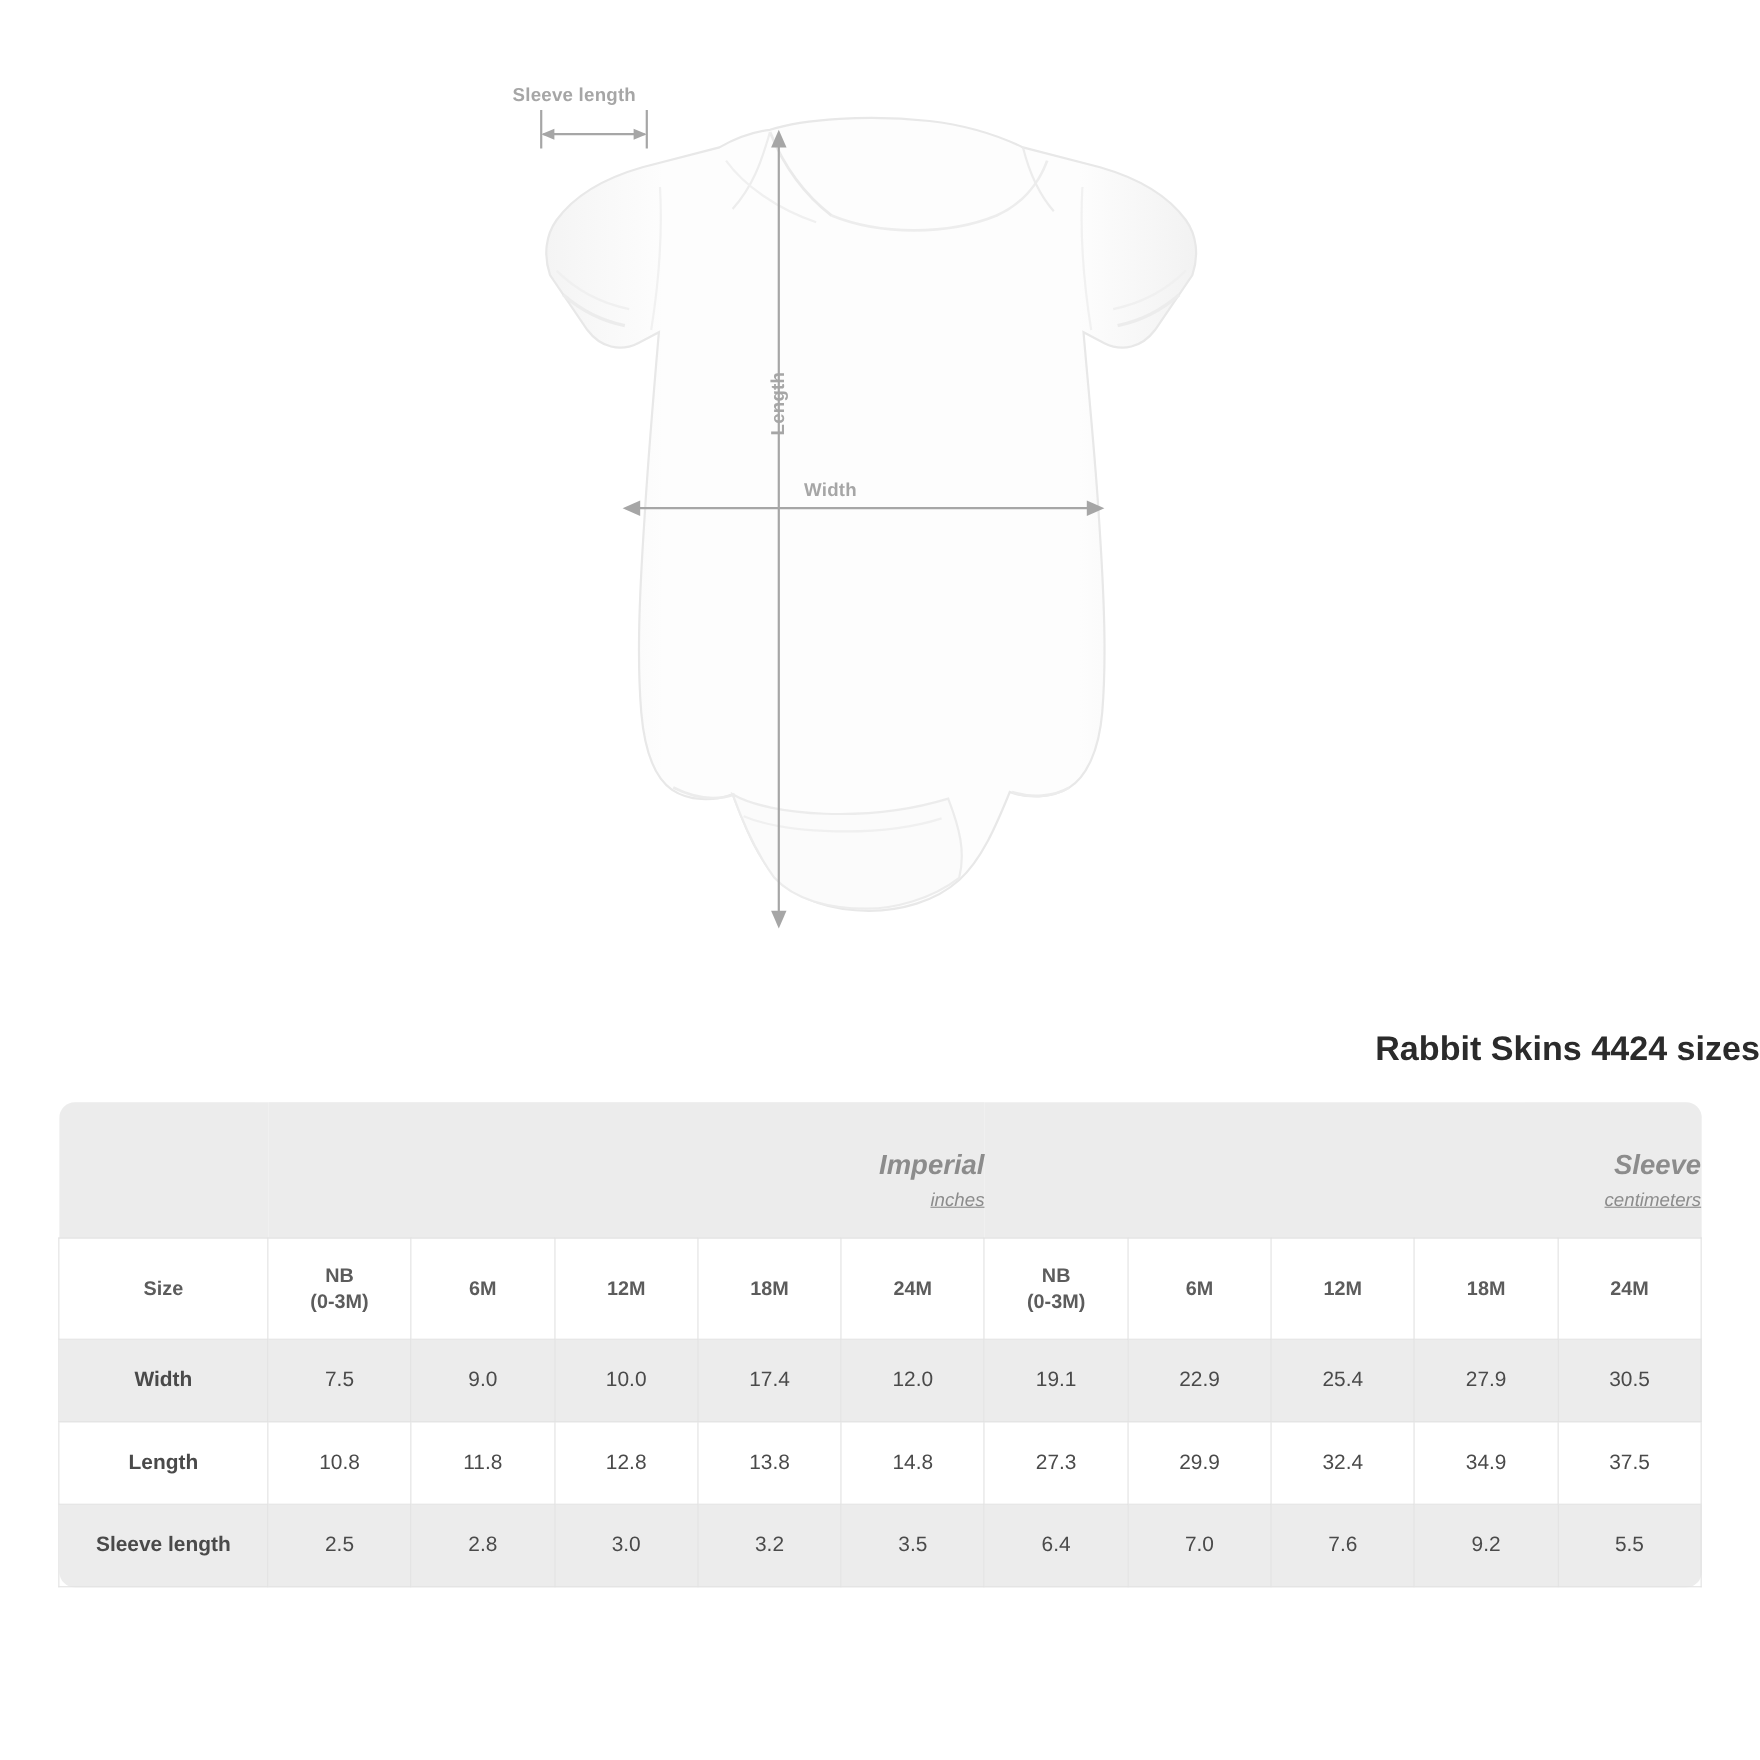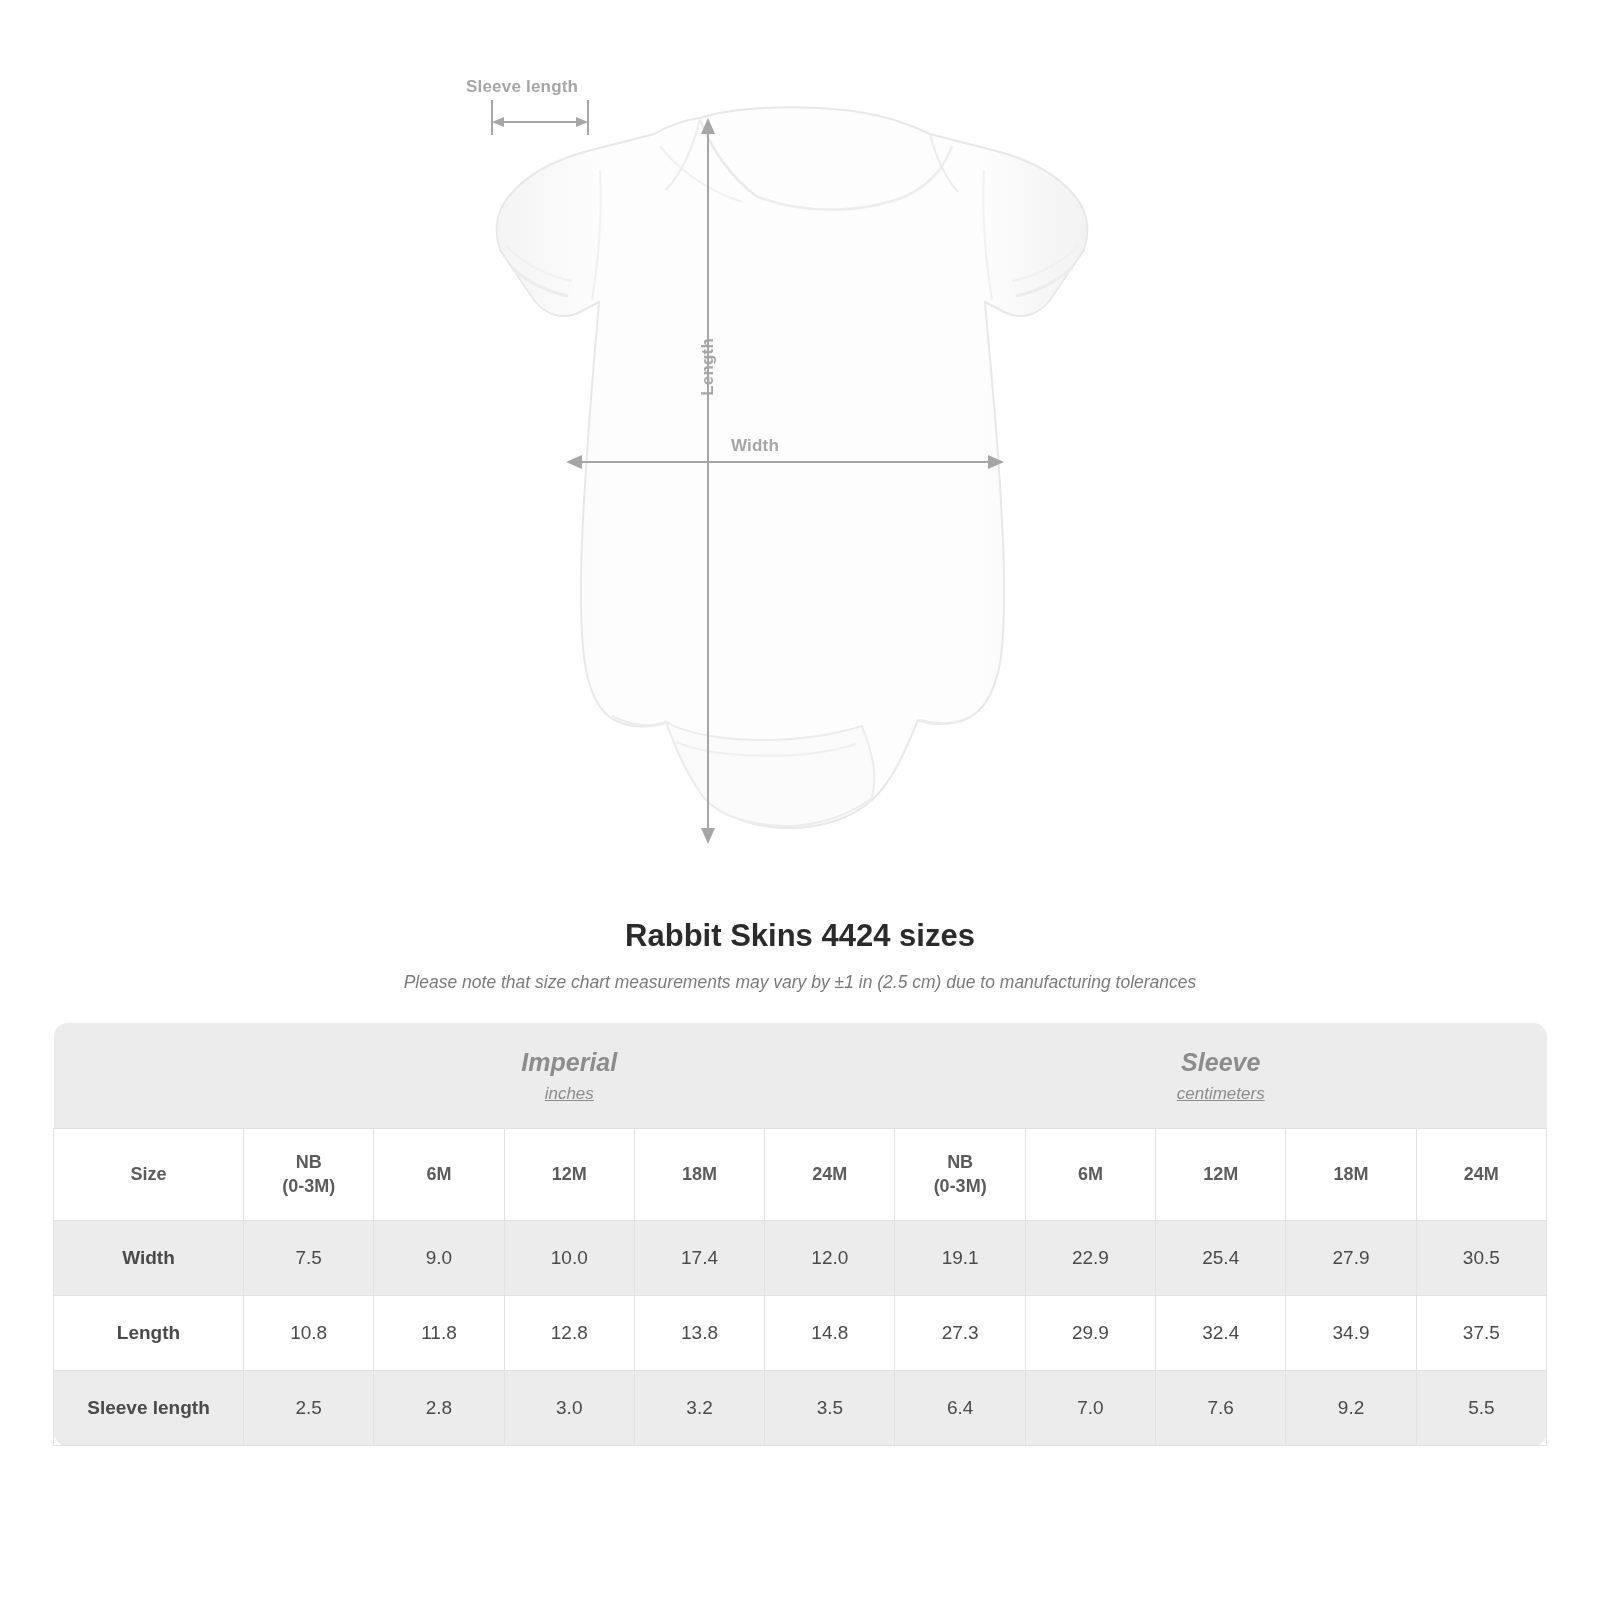--- a/index.html
+++ b/index.html
@@ -50,22 +50,22 @@
   .dim-label.length {
     left: 698px;
     top: 338px;
     writing-mode: vertical-rl;
     text-orientation: mixed;
     transform: rotate(180deg);
   }
 
   
   .heading-block {
-    text-align: center;
-    margin-top: 18px;
+    text-align: right;
+    margin-top: 36px;
   }
   .chart-title {
     font-size: 31px;
     font-weight: bold;
     color: #2b2b2b;
     margin: 0 0 18px 0;
   }
   .chart-note {
     font-size: 17.5px;
     font-style: italic;
@@ -78,22 +78,22 @@
     margin: 30px auto 0 auto;
     width: 1494px;
   }
   table.size-chart {
     width: 100%;
     border-collapse: collapse;
     table-layout: fixed;
   }
   table.size-chart tr.unit-row td {
     background: #ececec;
-    text-align: center;
-    padding: 24px 0 24px 0;
+    text-align: right;
+    padding: 42px 0 24px 0;
     border: none;
   }
   table.size-chart tr.unit-row td:first-child {
     border-top-left-radius: 14px;
   }
   table.size-chart tr.unit-row td:last-child {
     border-top-right-radius: 14px;
   }
   .unit-name {
     font-size: 25px;
@@ -235,21 +235,20 @@
       </g>
     </svg>
 
     <div class="dim-label sleeve">Sleeve length</div>
     <div class="dim-label width">Width</div>
     <div class="dim-label length">Length</div>
   </div>
 
   <div class="heading-block">
     <h1 class="chart-title">Rabbit Skins 4424 sizes</h1>
-    <p class="chart-note">Please note that size chart measurements may vary by ±1 in (2.5 cm) due to manufacturing tolerances</p>
   </div>
 
   <div class="table-wrap">
     <table class="size-chart">
       <colgroup>
         <col class="c-label">
         <col>
           <col>
           <col>
           <col>

